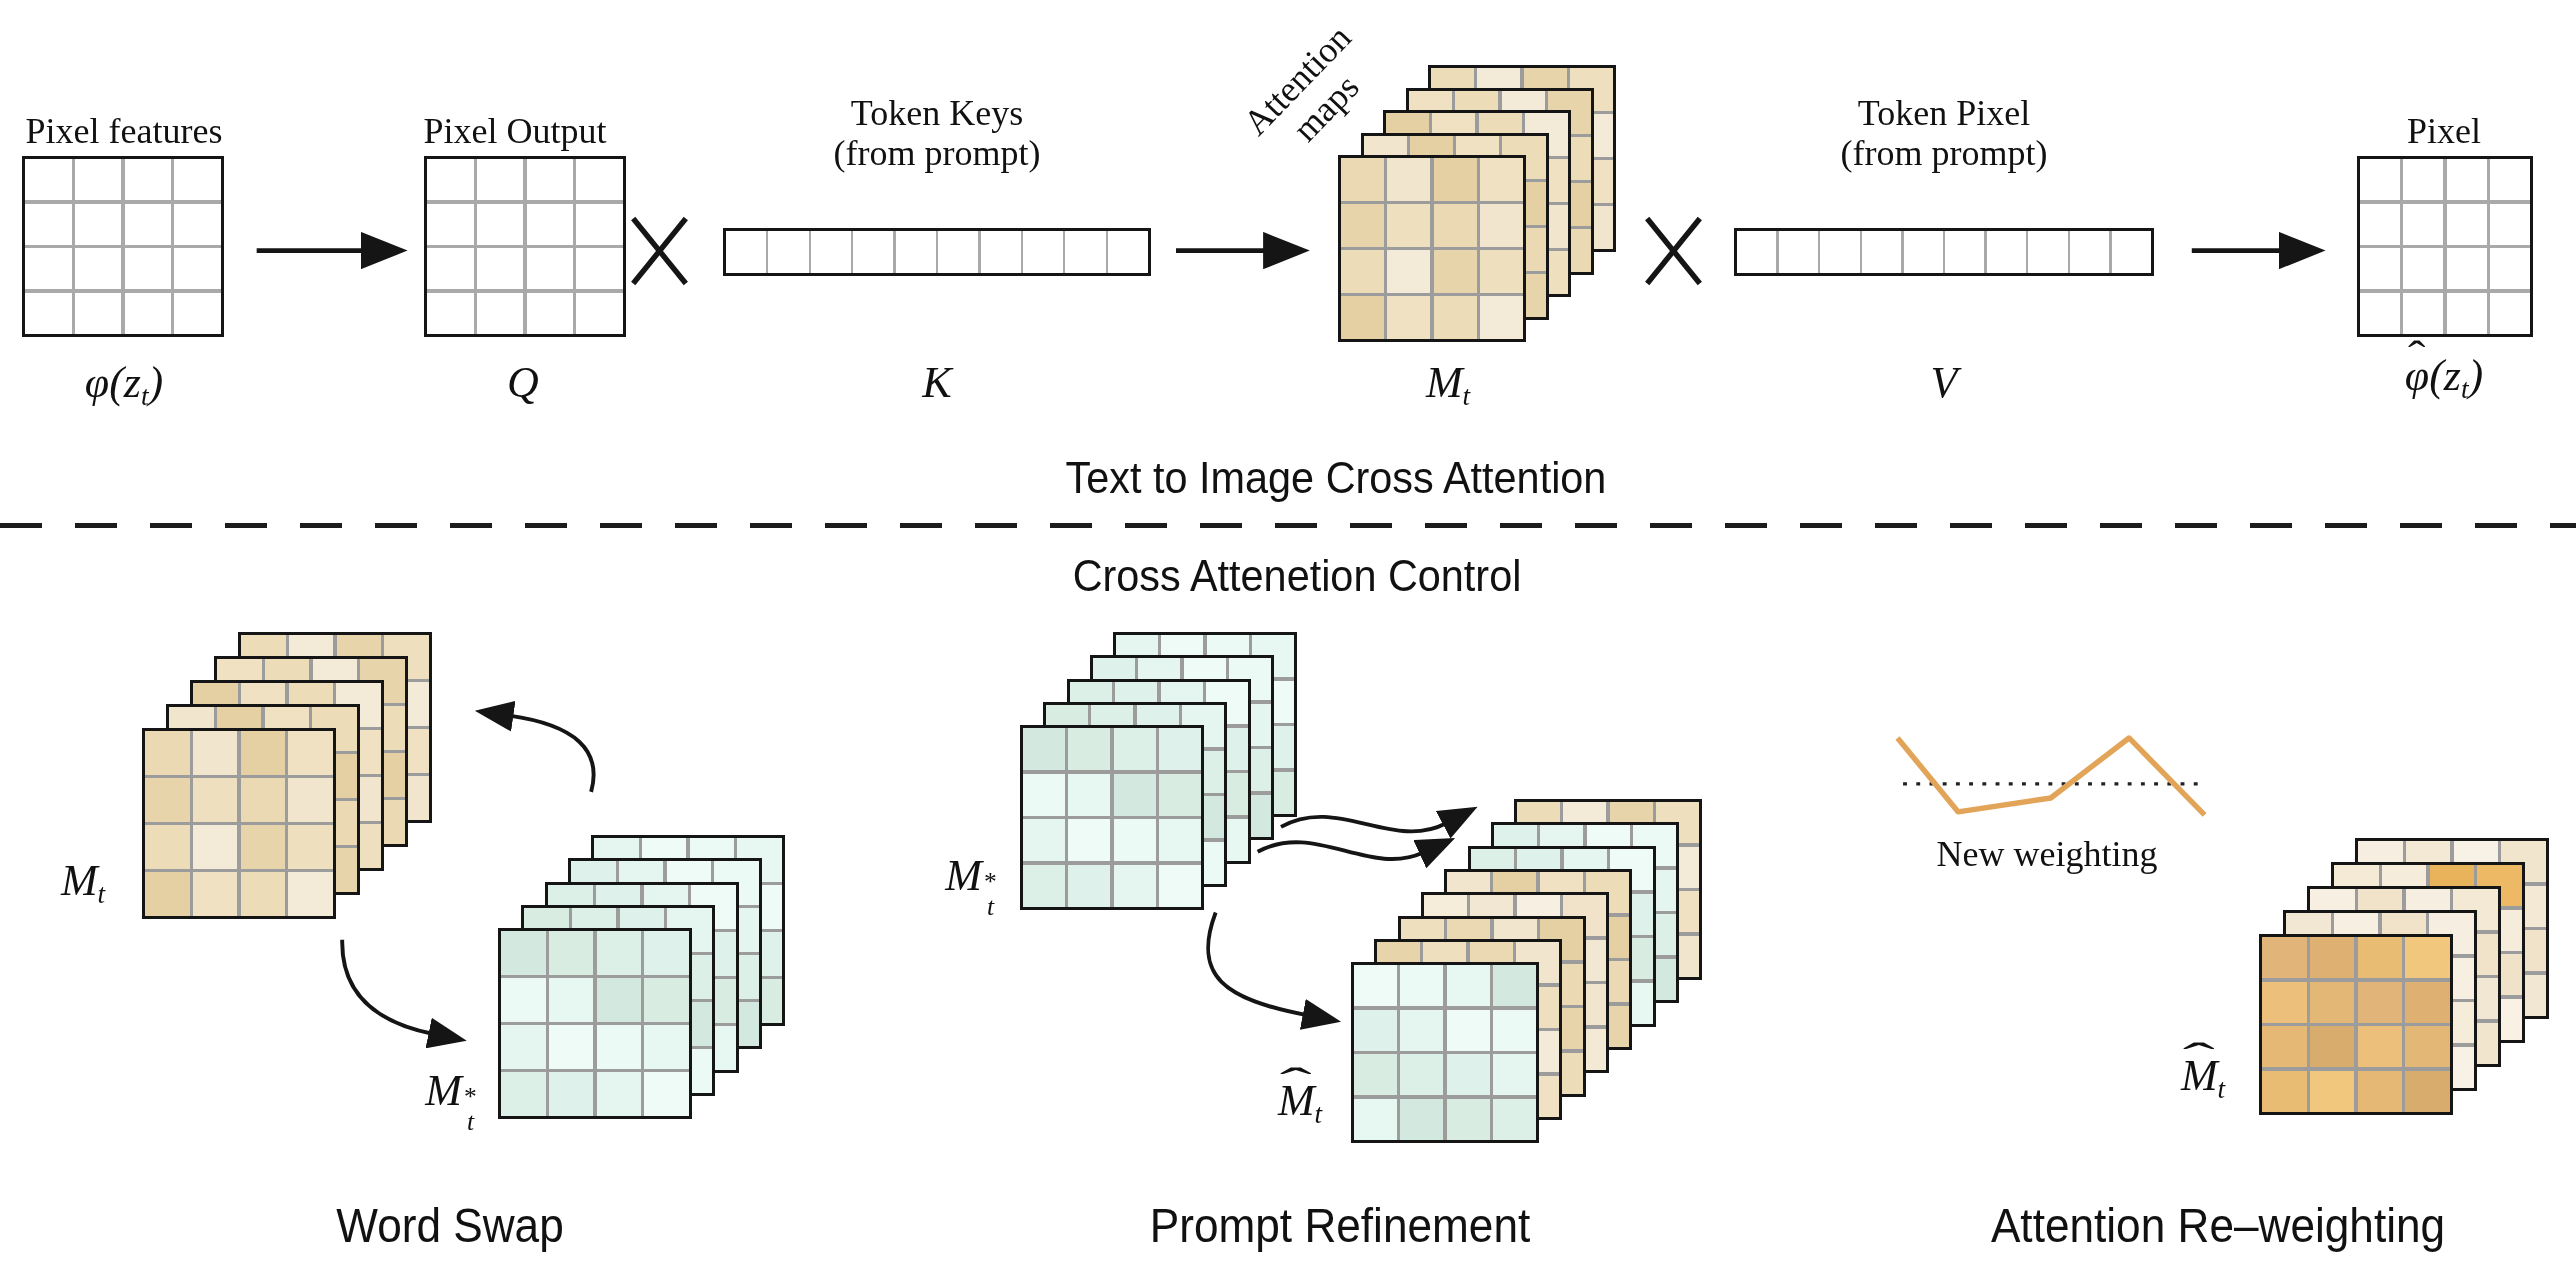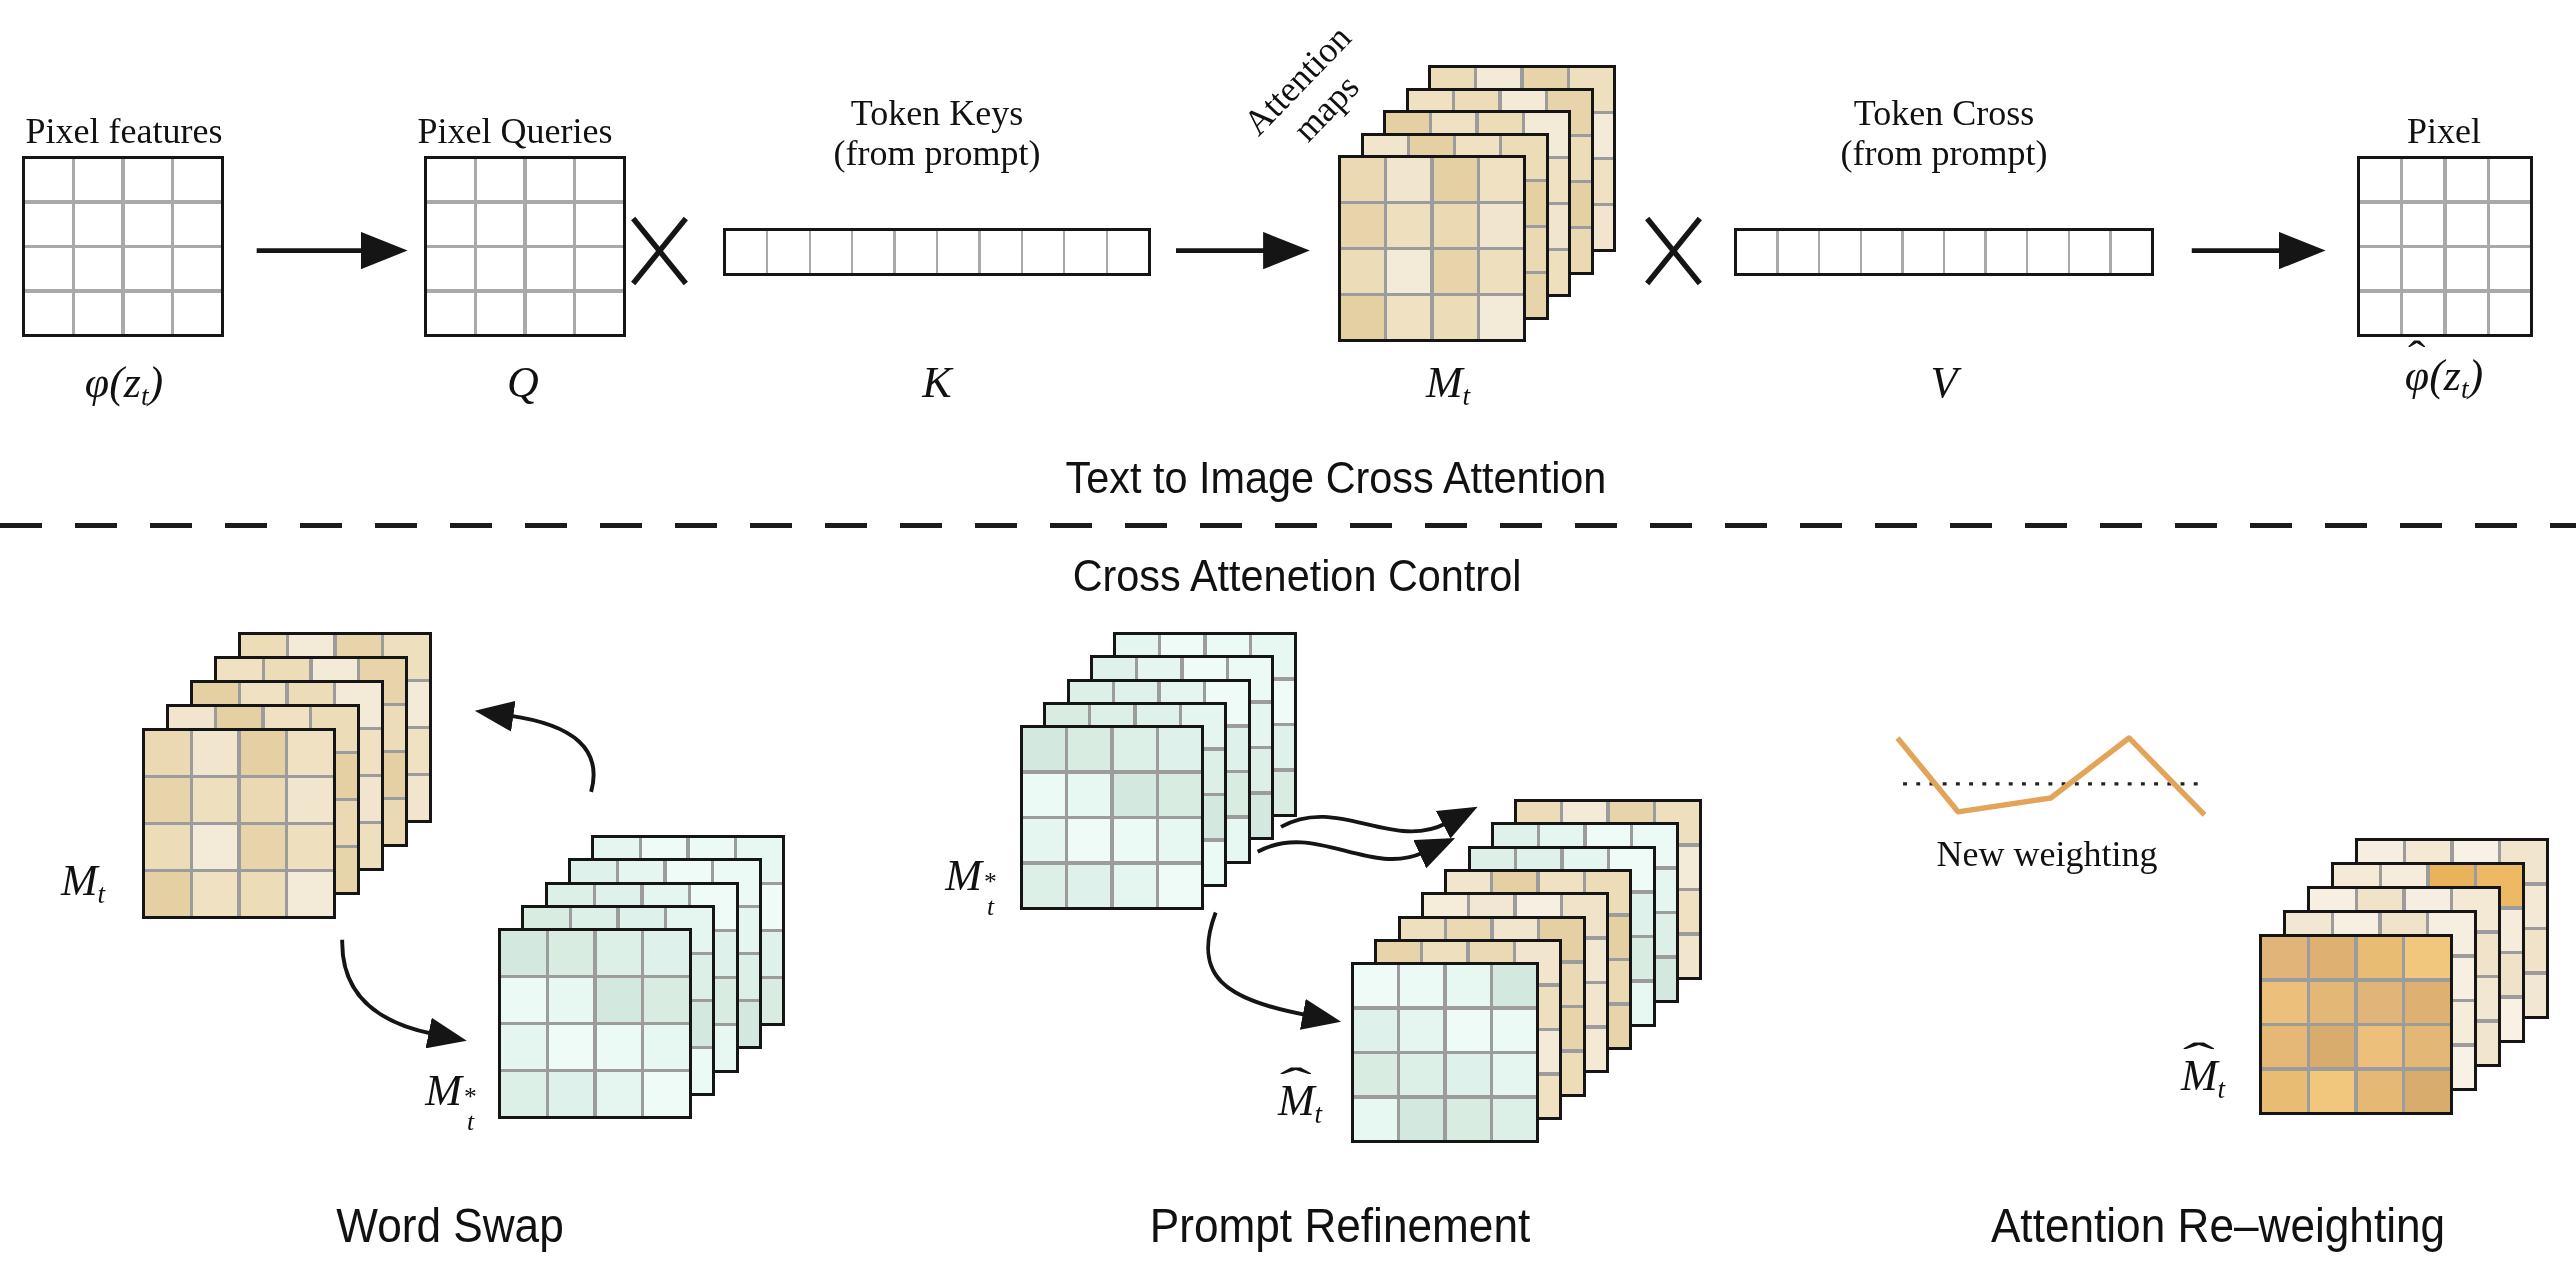--- a/index.html
+++ b/index.html
@@ -63,21 +63,21 @@
       <div class="cell"></div>
       <div class="cell"></div>
       <div class="cell"></div>
       <div class="cell"></div>
       <div class="cell"></div>
       <div class="cell"></div>
       <div class="cell"></div>
     </div>
   <div class="abs ctr math" style="left:124px;top:359px"><span>φ(</span><span>z</span><sub>t</sub><span>)</span></div>
 
-  <div class="abs ctr slabel" style="left:515px;top:111px">Pixel Queries</div>
+  <div class="abs ctr slabel" style="left:515px;top:111px">Pixel Output</div>
   <div class="abs wgrid" style="left:424px;top:156px;width:202px;height:181px">
       <div class="cell"></div>
       <div class="cell"></div>
       <div class="cell"></div>
       <div class="cell"></div>
       <div class="cell"></div>
       <div class="cell"></div>
       <div class="cell"></div>
       <div class="cell"></div>
       <div class="cell"></div>
@@ -215,21 +215,21 @@
   <div class="abs ctr math" style="left:1448px;top:359px"><span>M</span><sub>t</sub></div>
 
   <div class="abs" style="left:1641px;top:212px">
     <svg width="65" height="78" viewBox="0 0 84 100">
         <line x1="8" y1="8" x2="76" y2="92" stroke="#151515" stroke-width="7"></line>
         <line x1="76" y1="8" x2="8" y2="92" stroke="#151515" stroke-width="7"></line>
       </svg>
   </div>
 
   <div class="abs ctr slabel" style="left:1944px;top:93px">
-    <div>Token Cross</div>
+    <div>Token Pixel</div>
     <div>(from prompt)</div>
   </div>
   <div class="abs trow" style="left:1734px;top:228px;width:420px;height:48px">
       <div class="cell"></div>
       <div class="cell"></div>
       <div class="cell"></div>
       <div class="cell"></div>
       <div class="cell"></div>
       <div class="cell"></div>
       <div class="cell"></div>

